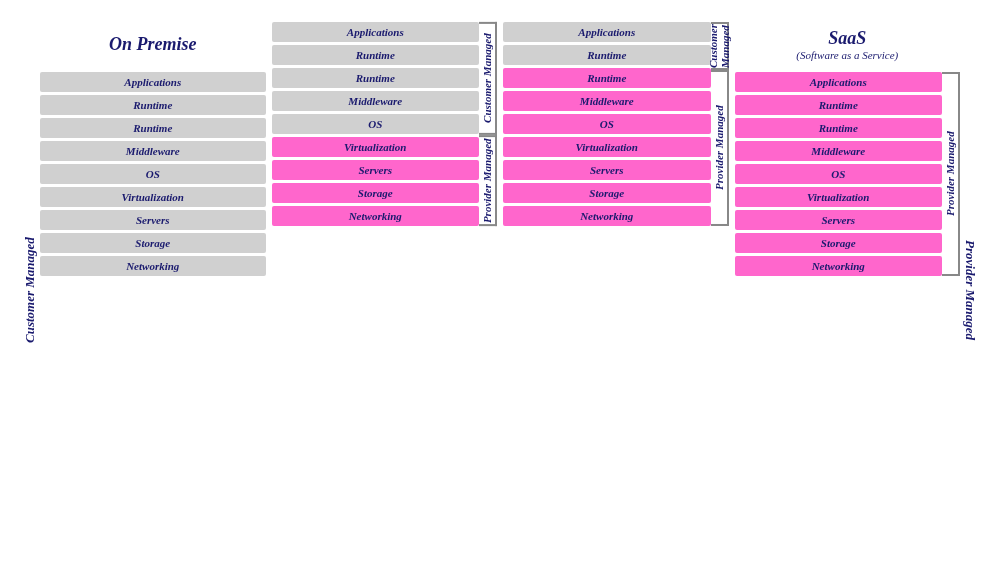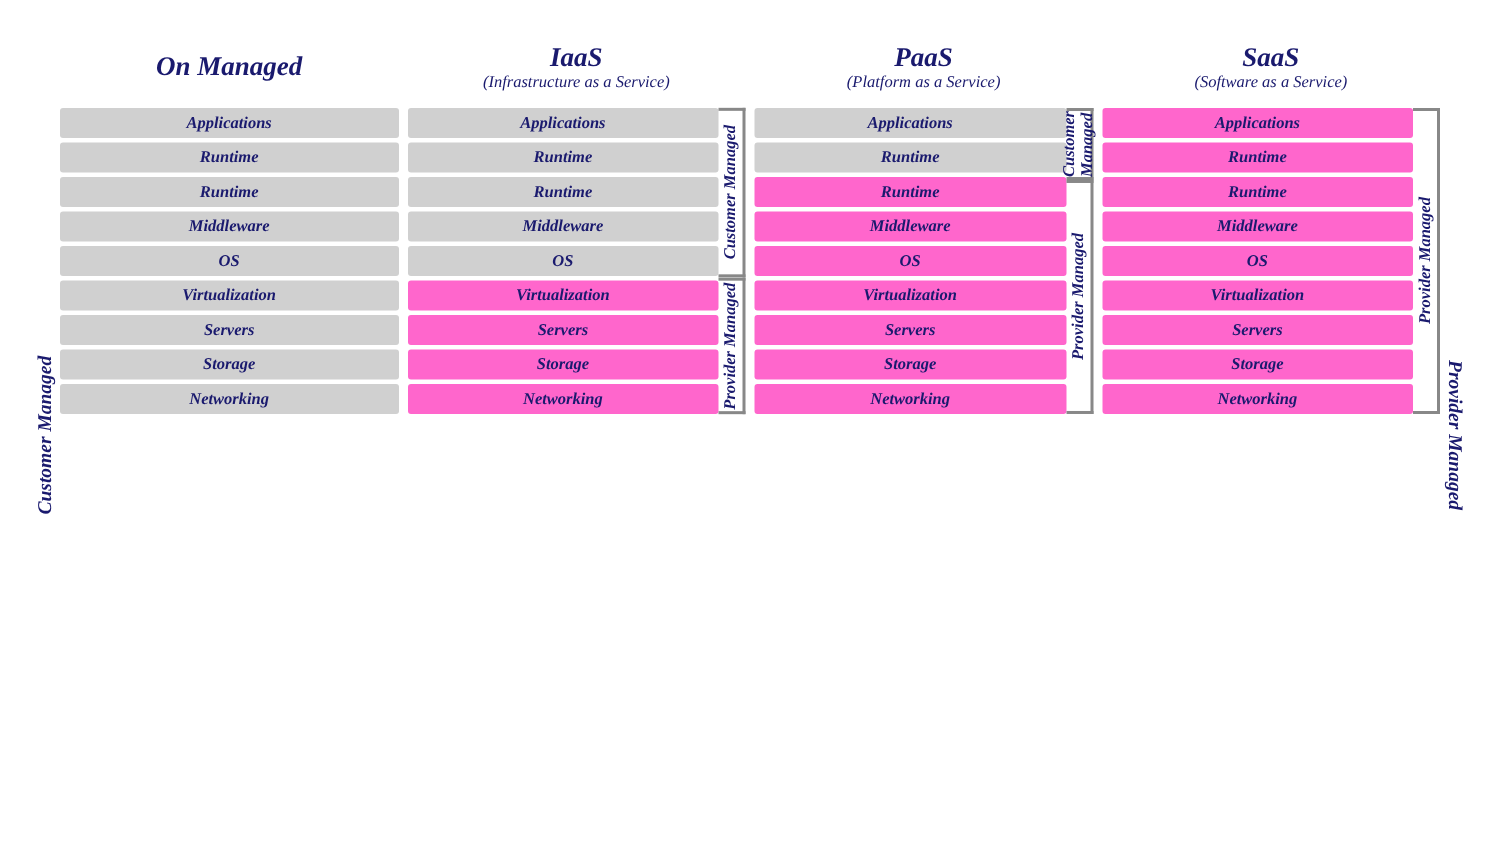--- a/index.html
+++ b/index.html
@@ -114,64 +114,56 @@
 
 <h1 class="main-title"></h1>
 
 <div class="content-area">
 
   <div class="left-label">Customer Managed</div>
 
   <div class="columns-area" id="columns-area">
   <div class="column-wrapper" style="display: flex; flex-direction: column; flex: 1 1 0%;">
         <div class="column-header">
-          <div class="col-title">On Managed</div>
+          <div class="col-title">On Premise</div>
         </div>
         <div style="display: flex; flex-direction: row; flex: 1 1 0%; align-items: stretch;">
           <div class="stack">
             <div class="cell cell-gray">Applications</div>
             <div class="cell cell-gray">Runtime</div>
             <div class="cell cell-gray">Runtime</div>
             <div class="cell cell-gray">Middleware</div>
             <div class="cell cell-gray">OS</div>
             <div class="cell cell-gray">Virtualization</div>
             <div class="cell cell-gray">Servers</div>
             <div class="cell cell-gray">Storage</div>
             <div class="cell cell-gray">Networking</div>
           </div>
         </div>
       </div>
       <div class="column-wrapper" style="display: flex; flex-direction: column; flex: 1 1 0%;">
-        <div class="column-header">
-          <div class="col-title">IaaS</div>
-          <div class="col-subtitle">(Infrastructure as a Service)</div>
-        </div>
         <div style="display: flex; flex-direction: row; flex: 1 1 0%; align-items: stretch;">
           <div class="stack">
             <div class="cell cell-gray">Applications</div>
             <div class="cell cell-gray">Runtime</div>
             <div class="cell cell-gray">Runtime</div>
             <div class="cell cell-gray">Middleware</div>
             <div class="cell cell-gray">OS</div>
             <div class="cell cell-pink">Virtualization</div>
             <div class="cell cell-pink">Servers</div>
             <div class="cell cell-pink">Storage</div>
             <div class="cell cell-pink">Networking</div>
           </div>
           <div style="display: flex; flex-direction: column; width: 18px; min-width: 18px; gap: 0px;">
             <div style="flex: 5 1 0%; display: flex; align-items: center; justify-content: center; writing-mode: vertical-rl; transform: rotate(180deg); font-style: italic; font-size: 11px; font-weight: bold; color: rgb(26, 26, 110); font-family: Georgia, serif; border-left: 2px solid rgb(136, 136, 136); border-top: 2px solid rgb(136, 136, 136); border-bottom: 2px solid rgb(136, 136, 136);">Customer Managed</div>
             <div style="flex: 4 1 0%; display: flex; align-items: center; justify-content: center; writing-mode: vertical-rl; transform: rotate(180deg); font-style: italic; font-size: 11px; font-weight: bold; color: rgb(26, 26, 110); font-family: Georgia, serif; border-left: 2px solid rgb(136, 136, 136); border-top: 2px solid rgb(136, 136, 136); border-bottom: 2px solid rgb(136, 136, 136);">Provider Managed</div>
           </div>
         </div>
       </div>
       <div class="column-wrapper" style="display: flex; flex-direction: column; flex: 1 1 0%;">
-        <div class="column-header">
-          <div class="col-title">PaaS</div>
-          <div class="col-subtitle">(Platform as a Service)</div>
-        </div>
         <div style="display: flex; flex-direction: row; flex: 1 1 0%; align-items: stretch;">
           <div class="stack">
             <div class="cell cell-gray">Applications</div>
             <div class="cell cell-gray">Runtime</div>
             <div class="cell cell-pink">Runtime</div>
             <div class="cell cell-pink">Middleware</div>
             <div class="cell cell-pink">OS</div>
             <div class="cell cell-pink">Virtualization</div>
             <div class="cell cell-pink">Servers</div>
             <div class="cell cell-pink">Storage</div>

